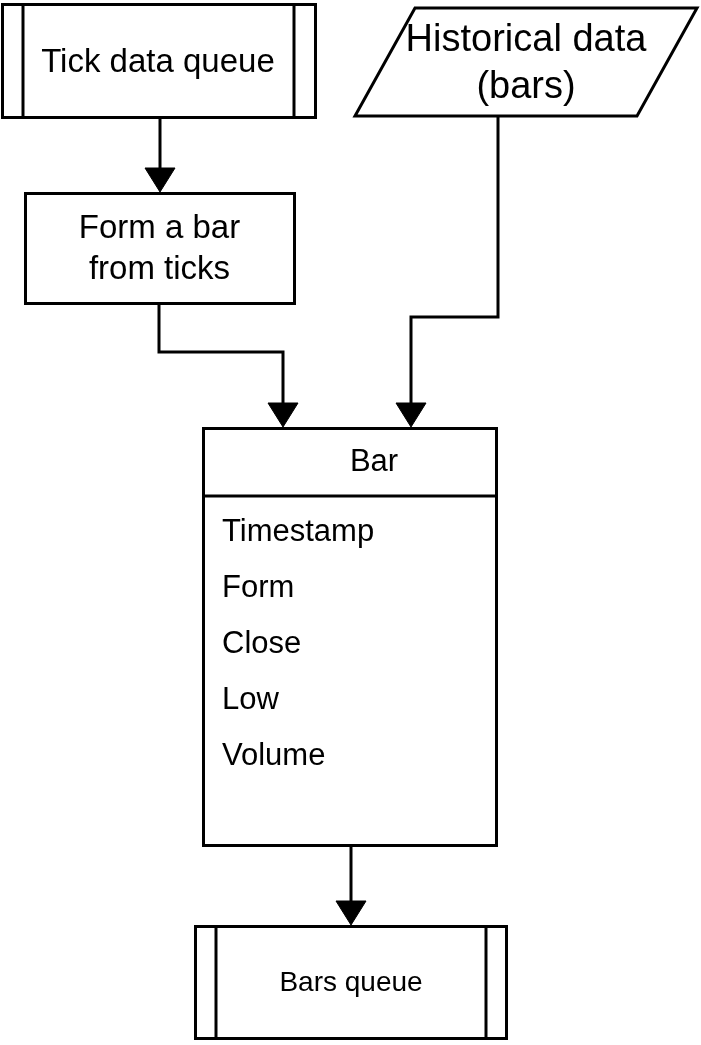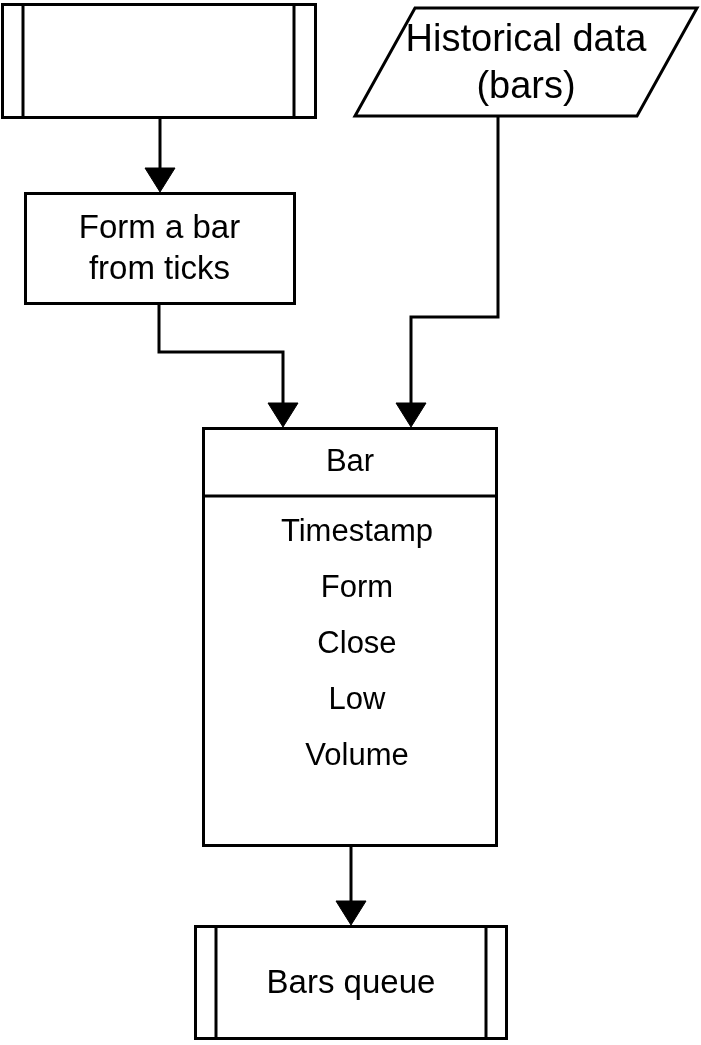--- a/index.html
+++ b/index.html
@@ -54,47 +54,47 @@
   }
   .form-bar-label {
     left: 24px;
     top: 192px;
     width: 271px;
     height: 112px;
     font-size: 33px;
     text-align: center;
   }
   .bar-title-label {
-    left: 194px;
+    left: 218px;
     top: 427px;
     width: 280px;
     height: 69px;
     font-size: 31px;
     padding-left: 16px;
   }
   .bars-queue-label {
     left: 216px;
     top: 925px;
     width: 270px;
     height: 115px;
-    font-size: 33px;
+    font-size: 28px;
   }
   
   #bar-attributes {
     position: absolute;
     left: 222px;
     top: 503px;
     width: 270px;
     pointer-events: none;
   }
   #bar-attributes .bar-attribute {
     font-size: 31px;
     line-height: 56px;
     height: 56px;
-    text-align: center;
+    text-align: left;
     color: #000000;
     white-space: nowrap;
   }
 </style>
 </head>
 <body>
 
 <div id="diagram-canvas">
 
   <svg id="diagram-svg" viewBox="0 0 701 1045" xmlns="http://www.w3.org/2000/svg">
@@ -139,20 +139,21 @@
       <polygon points="411,427 396,403 426,403" fill="#000000" stroke="#000000" stroke-width="1"></polygon>
     </g>
 
     <g>
       <line x1="351" y1="846" x2="351" y2="911" stroke="#000000" stroke-width="3"></line>
       <polygon points="351,925 336,901 366,901" fill="#000000" stroke="#000000" stroke-width="1"></polygon>
     </g>
 
   </svg>
 
+  <div class="node-label tick-queue-label">Tick data queue</div>
 
   <div class="node-label historical-label">Historical data
 (bars)</div>
 
   <div class="node-label form-bar-label">Form a bar
 from ticks</div>
 
   <div class="node-label bar-title-label">Bar</div>
 
   <div id="bar-attributes">

